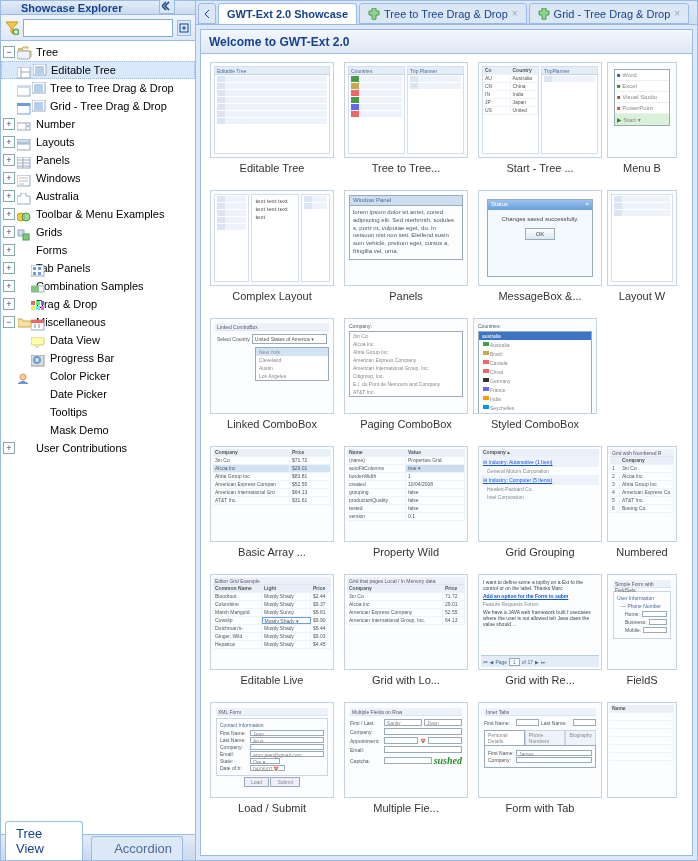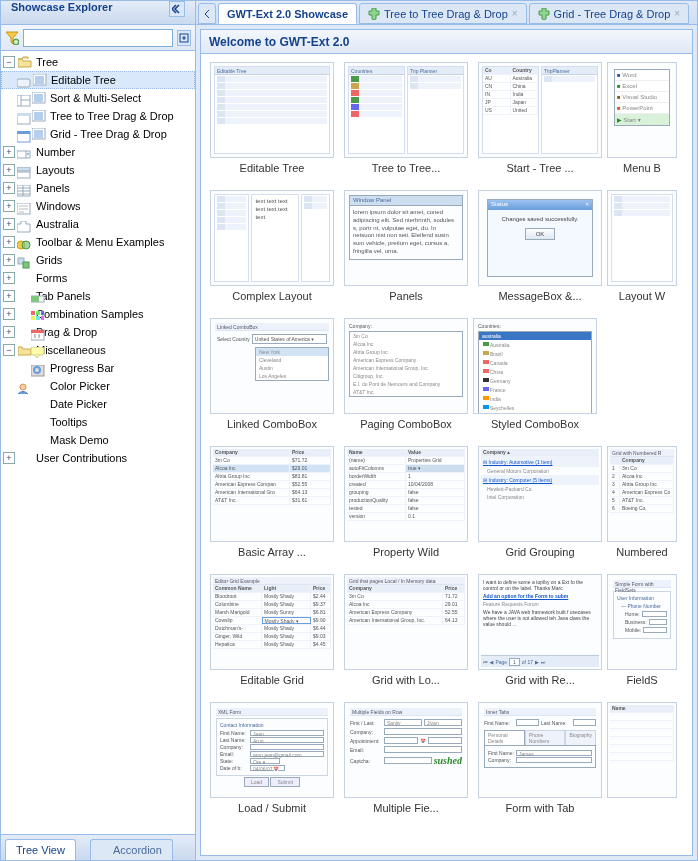--- a/index.html
+++ b/index.html
@@ -1,20 +1,20 @@
 <!DOCTYPE html>
 <html><head>
 <meta charset="utf-8">
 <style>
 * { box-sizing: border-box; margin: 0; padding: 0; }
 body { font-family: Arial, Helvetica, sans-serif; font-size: 11px; color: #222; background: #fff; width: 698px; height: 861px; overflow: hidden; }
 .app { display: flex; width: 698px; height: 861px; border: 1px solid #99bbe8; }
 
 .sidebar { width: 195px; display: flex; flex-direction: column; border-right: 1px solid #99bbe8; background: #dfe8f6; }
-.sidebar-header { background: linear-gradient(#e4ecf7,#c9d9ef); border-bottom: 1px solid #99bbe8; height: 24px; display: flex; align-items: flex-start; padding: 0 10px; font-weight: bold; color: #15428b; }
+.sidebar-header { background: linear-gradient(#e4ecf7,#c9d9ef); border-bottom: 1px solid #99bbe8; height: 14px; display: flex; align-items: flex-end; padding: 0 20px; font-weight: bold; color: #15428b; }
 .sidebar-header .title { flex: 1; }
 .collapse-btn { width: 16px; height: 16px; border: 1px solid #99bbe8; background: #d9e7f8; display: inline-flex; align-items: center; justify-content: center; font-size: 9px; color: #15428b; cursor: pointer; }
 
 .toolbar { height: 26px; background: linear-gradient(#f1f5fb,#dfe8f6); border-bottom: 1px solid #99bbe8; display: flex; align-items: center; padding: 2px 4px; gap: 4px; }
 .filter-icon { width: 14px; height: 14px; }
 .toolbar input { flex: 1; height: 18px; border: 1px solid #7eadd9; font-size: 11px; padding: 0 3px; background: #fff; }
 .expand-btn { width: 16px; height: 16px; border: 1px solid #99bbe8; background: #d9e7f8; display: inline-flex; align-items: center; justify-content: center; font-size: 9px; color: #15428b; cursor: pointer; }
 
 .tree { flex: 1; background: #fff; overflow-y: auto; padding: 2px 0; }
 .tree ul { list-style: none; }
@@ -22,21 +22,21 @@
 .tree .row { display: flex; align-items: center; height: 18px; padding: 0 2px; cursor: pointer; }
 .tree .row.selected { background: #d9e8fb; border: 1px dotted #99bbe8; }
 .tree .indent { display: inline-block; }
 .tree .toggle { width: 12px; height: 12px; border: 1px solid #8aa; display: inline-flex; align-items: center; justify-content: center; font-size: 9px; line-height: 1; color: #446; margin-right: 2px; background: #fff; }
 .tree .ficon { width: 16px; height: 14px; display: inline-flex; align-items: center; justify-content: center; margin-right: 3px; font-size: 11px; }
 .tree .label { font-size: 11px; color: #000; }
 .folder-icon svg { width:14px; height:12px; }
 .leaf-icon svg { width:14px; height:12px; }
 
 .bottom-tabs { height: 26px; background: linear-gradient(#e4ecf7,#c9d9ef); border-top: 1px solid #99bbe8; display: flex; align-items: flex-end; padding: 0 4px; }
-.btab { border: 1px solid #99bbe8; border-bottom: none; background: #fff; padding: 4px 10px; margin-right: 14px; font-size: 11px; color: #15428b; cursor: pointer; border-radius: 3px 3px 0 0; }
+.btab { border: 1px solid #99bbe8; border-bottom: none; background: #fff; padding: 4px 10px; margin-right: 8px; font-size: 13px; color: #15428b; cursor: pointer; border-radius: 3px 3px 0 0; }
 .btab.inactive { background: #dce8f6; color: #4a6b9b; padding-left: 22px; }
 
 .main { flex: 1; display: flex; flex-direction: column; background: #dfe8f6; overflow: hidden; }
 .tabstrip { height: 24px; background: linear-gradient(#dfe8f6,#cddef3); display: flex; align-items: flex-end; padding-left: 2px; border-bottom: 1px solid #99bbe8; }
 .tab { border: 1px solid #99bbe8; background: #dce7f6; padding: 3px 8px; margin-right: 2px; border-radius: 3px 3px 0 0; font-size: 11px; color: #15428b; display: flex; align-items: center; gap: 4px; cursor: pointer; height: 21px; }
 .tab.active { background: #fff; border-bottom-color: #fff; font-weight: bold; }
 .tab .x { color: #9ab; font-size: 10px; cursor: pointer; }
 .tab.scroll { width: 18px; padding: 0; justify-content: center; }
 .plugin-icon { width: 12px; height: 12px; }
 
@@ -130,32 +130,20 @@
               </li>
             <li>
                 <div class="row">
                   <span class="indent" style="width:28px"></span>
                   <span class="ficon leaf-icon">
                     <svg>
                       <rect x="0" y="0" width="13" height="11" fill="#fff" stroke="#9ab"></rect>
                       <path d="M2 3 H11 M2 5 H11 M2 7 H11 M2 9 H11" stroke="#6a9edb"></path>
                     </svg>
                   </span>
-                  <span class="label">Sort &amp; Multi-Select</span>
-                </div>
-              </li>
-            <li>
-                <div class="row">
-                  <span class="indent" style="width:28px"></span>
-                  <span class="ficon leaf-icon">
-                    <svg>
-                      <rect x="0" y="0" width="13" height="11" fill="#fff" stroke="#9ab"></rect>
-                      <path d="M2 3 H11 M2 5 H11 M2 7 H11 M2 9 H11" stroke="#6a9edb"></path>
-                    </svg>
-                  </span>
                   <span class="label">Tree to Tree Drag &amp; Drop</span>
                 </div>
               </li>
             <li>
                 <div class="row">
                   <span class="indent" style="width:28px"></span>
                   <span class="ficon leaf-icon">
                     <svg>
                       <rect x="0" y="0" width="13" height="11" fill="#fff" stroke="#9ab"></rect>
                       <path d="M2 3 H11 M2 5 H11 M2 7 H11 M2 9 H11" stroke="#6a9edb"></path>
@@ -315,20 +303,35 @@
               <span class="indent" style="width:0px"></span>
               <span class="toggle">−</span>
               <span class="ficon folder-icon">
                 <svg>
                   <path d="M0 3 L4 3 L5 5 L13 5 L13 11 L0 11 Z" fill="#f7e29c" stroke="#c7a84e"></path>
                 </svg>
               </span>
               <span class="label">Miscellaneous</span>
             </div>
           <ul>
+            <li>
+                <div class="row">
+                  <span class="indent" style="width:28px"></span>
+                  <span class="ficon">
+                    <svg>
+                      <rect x="0" y="0" width="13" height="11" fill="#fff" stroke="#9ab"></rect>
+                      <rect x="2" y="2" width="3" height="3" fill="#6a9edb"></rect>
+                      <rect x="7" y="2" width="3" height="3" fill="#6a9edb"></rect>
+                      <rect x="2" y="7" width="3" height="3" fill="#6a9edb"></rect>
+                      <rect x="7" y="7" width="3" height="3" fill="#6a9edb"></rect>
+                    </svg>
+                  </span>
+                  <span class="label">Data View</span>
+                </div>
+              </li>
             <li>
                 <div class="row">
                   <span class="indent" style="width:28px"></span>
                   <span class="ficon">
                     <svg>
                       <rect x="0" y="3" width="13" height="6" fill="#fff" stroke="#9ab"></rect>
                       <rect x="0" y="3" width="8" height="6" fill="#7fc77f"></rect>
                     </svg>
                   </span>
                   <span class="label">Progress Bar</span>
@@ -827,21 +830,21 @@
                     <div class="th-grid-cell">Mostly Shady</div>
                     <div class="th-grid-cell" style="flex:0 0 20px">$9.03</div>
                   </div>
               <div class="th-grid-row">
                     <div class="th-grid-cell">Hepatica</div>
                     <div class="th-grid-cell">Mostly Shady</div>
                     <div class="th-grid-cell" style="flex:0 0 20px">$4.45</div>
                   </div>
             </div>
               </div>
-            <div class="caption">Editable Grid</div>
+            <div class="caption">Editable Live</div>
           </div>
           <div class="cell">
             <div class="thumb">
                 <div class="inner">
               <div class="th-softhead">Grid that pages Local / In Memory data</div>
               <div class="th-grid-row th-grid-head">
                     <div class="th-grid-cell">Company</div>
                     <div class="th-grid-cell" style="flex:0 0 22px">Price</div>
                   </div>
               <div class="th-grid-row">

